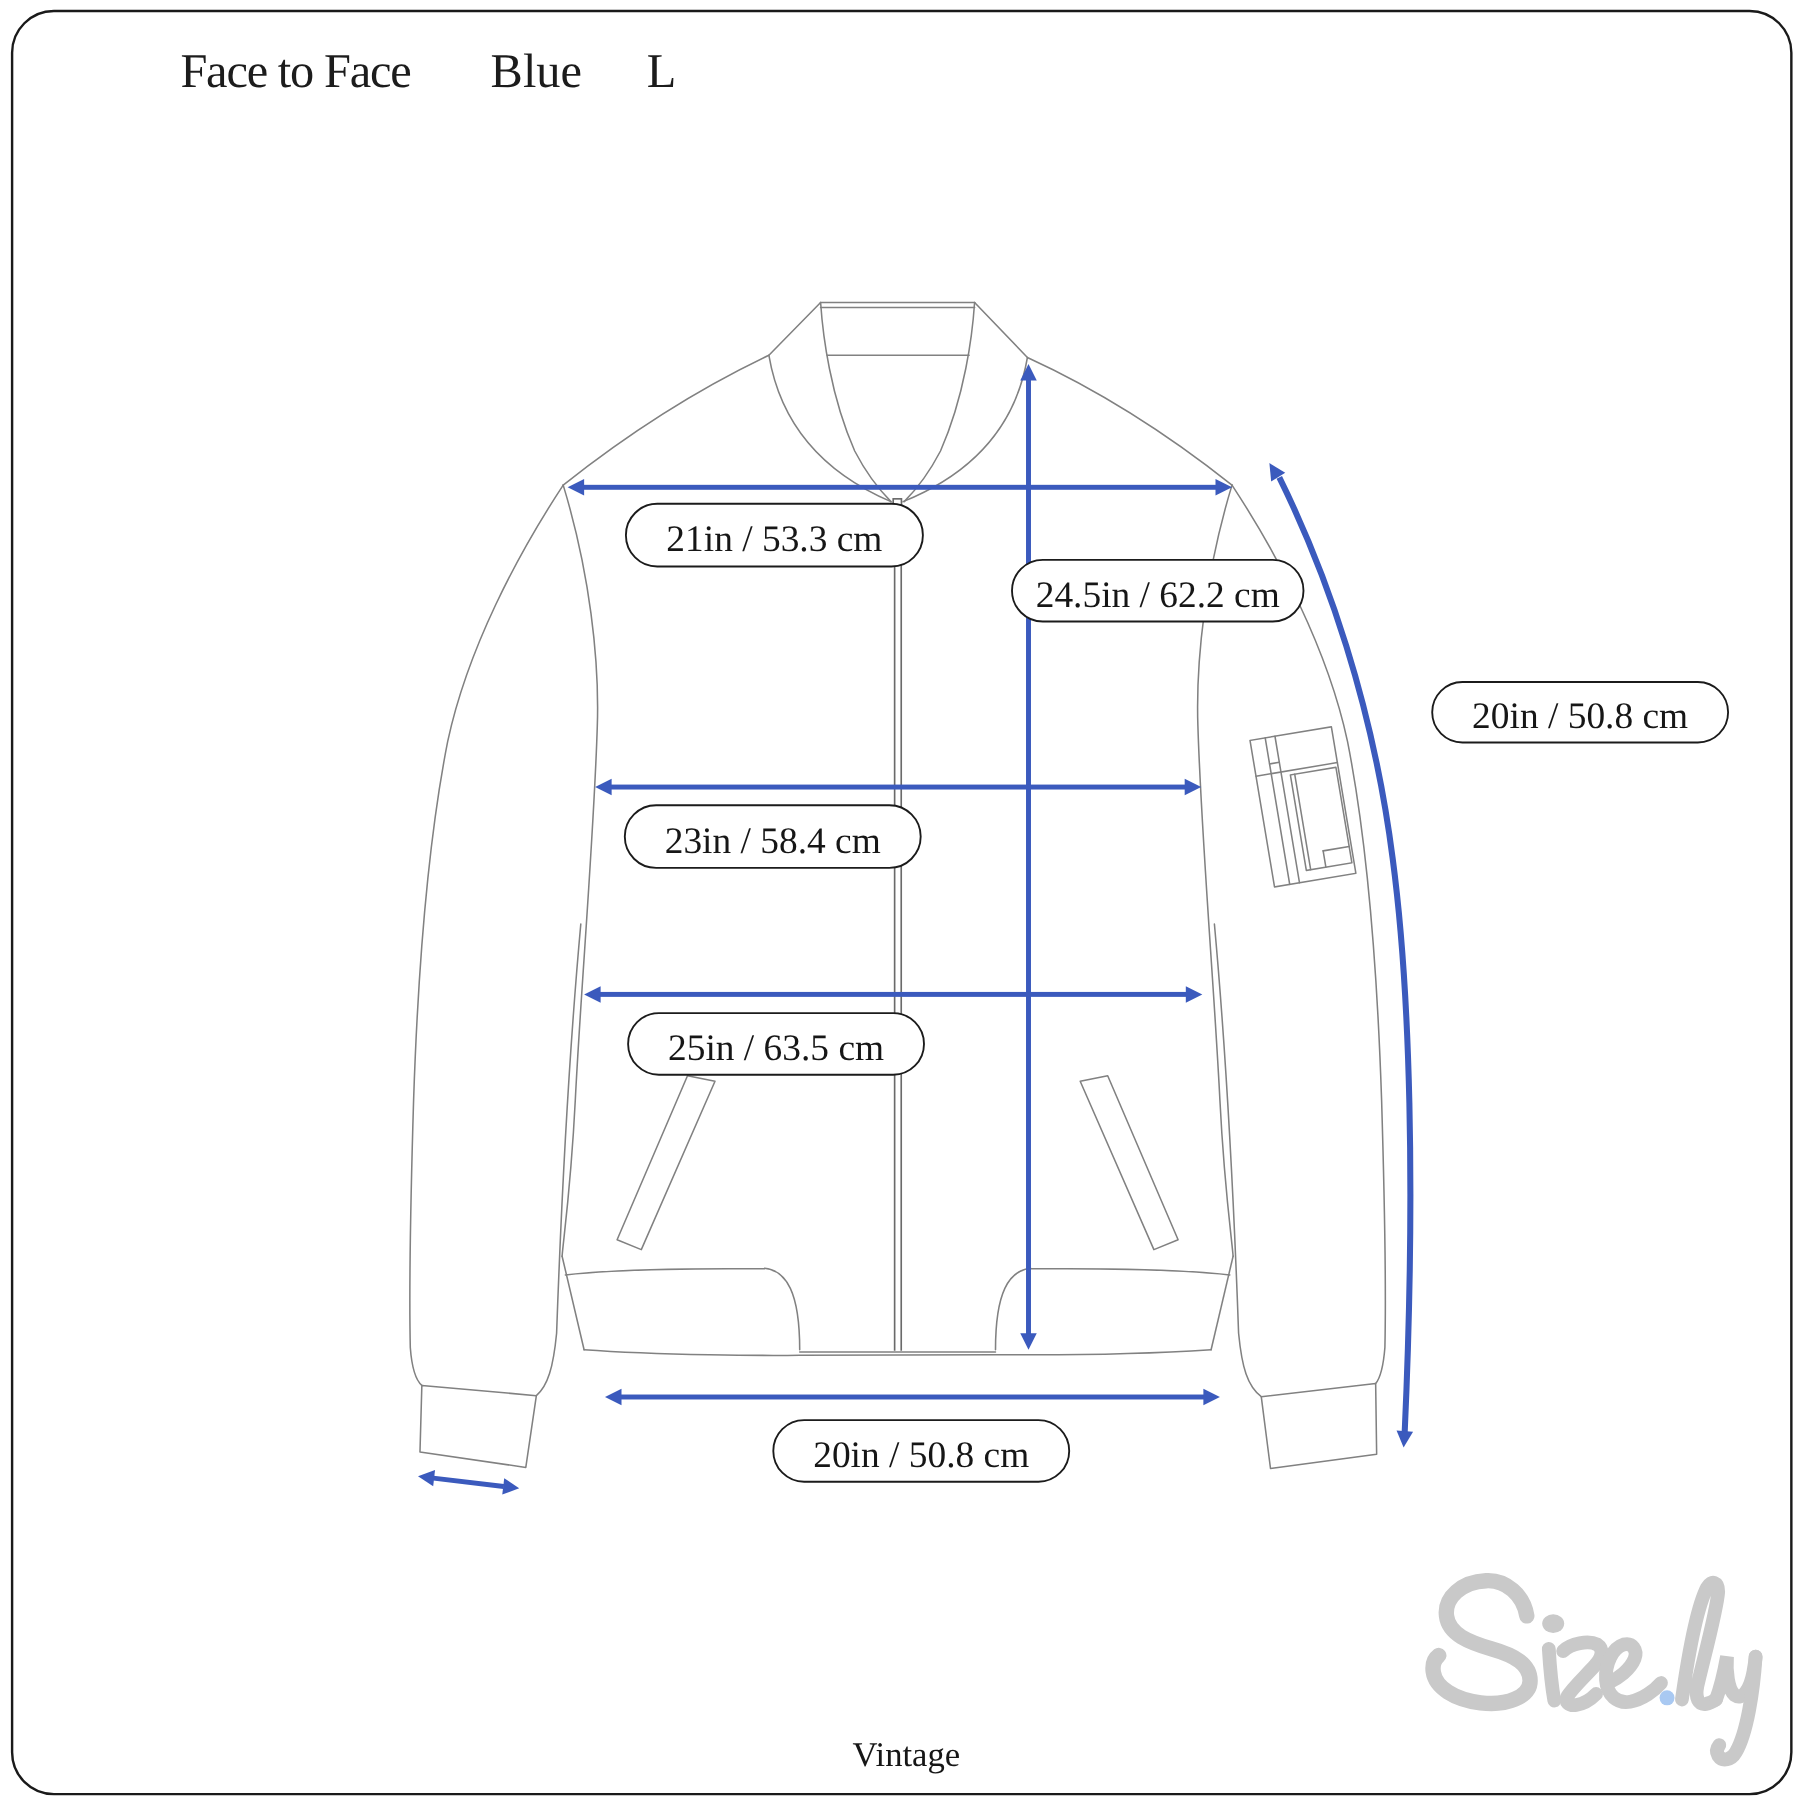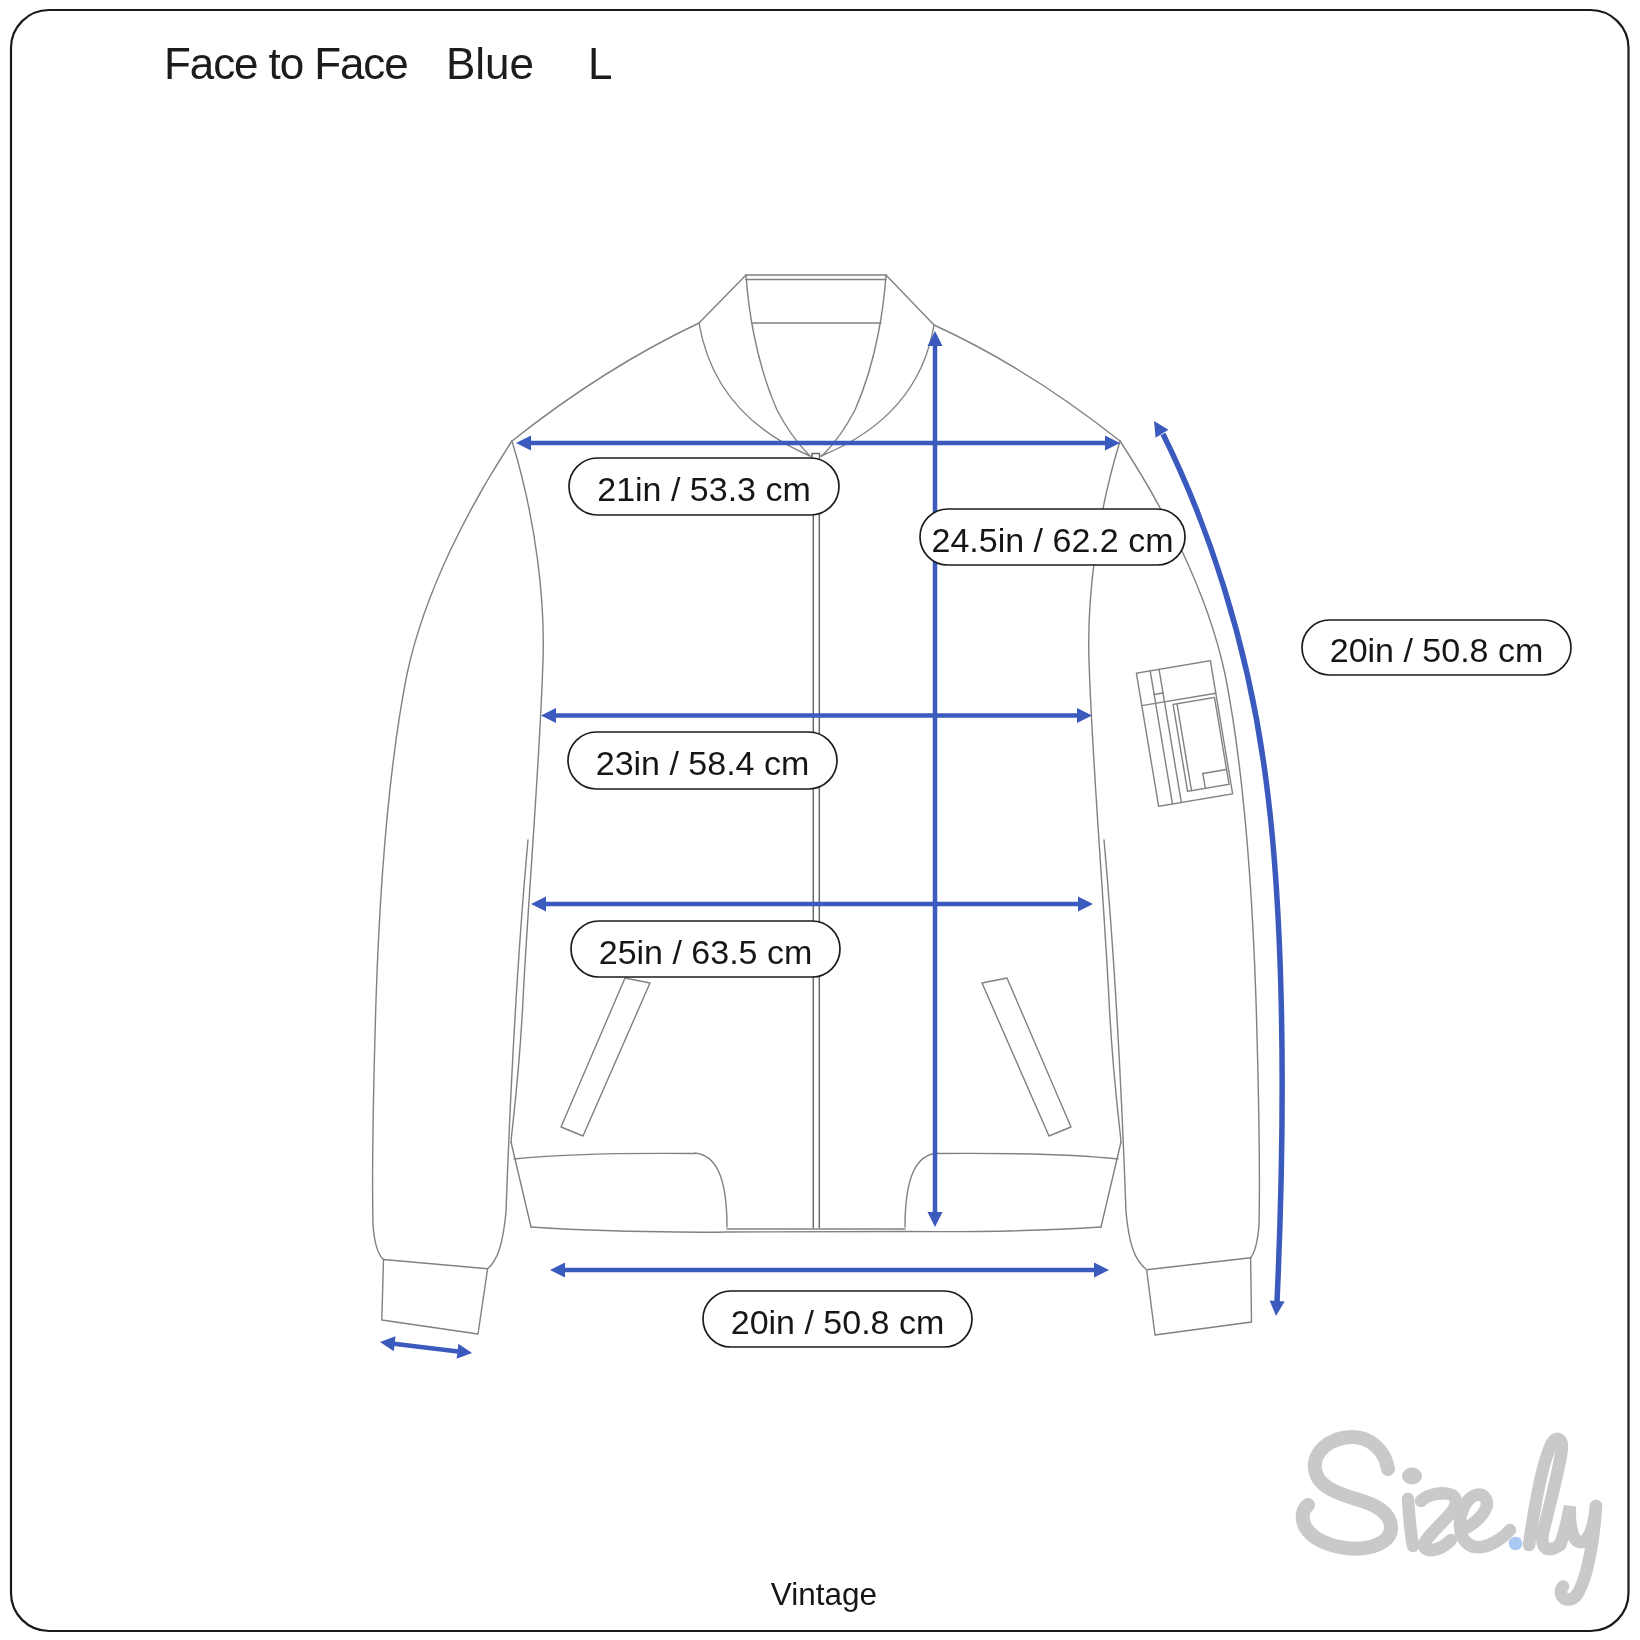--- a/index.html
+++ b/index.html
@@ -1,17 +1,17 @@
 <!DOCTYPE html>
 <html><head>
 <meta charset="utf-8">
 <style>
   html,body{margin:0;padding:0;background:#ffffff;}
   .page{position:relative;width:1640px;height:1640px;background:#fff;overflow:hidden;
-        font-family:Liberation Sans, sans-serif;}
+        font-family:Liberation Serif, serif;}
   svg{position:absolute;left:0;top:0;}
 </style>
 </head>
 <body>
 <div class="page">
 <svg width="1640" height="1640" viewBox="0 0 1640 1640">
 
   <g>
     <rect x="11" y="10" width="1617.5" height="1621" rx="38" ry="38" fill="none" stroke="#1a1a1a" stroke-width="2.2"></rect>
   </g>

